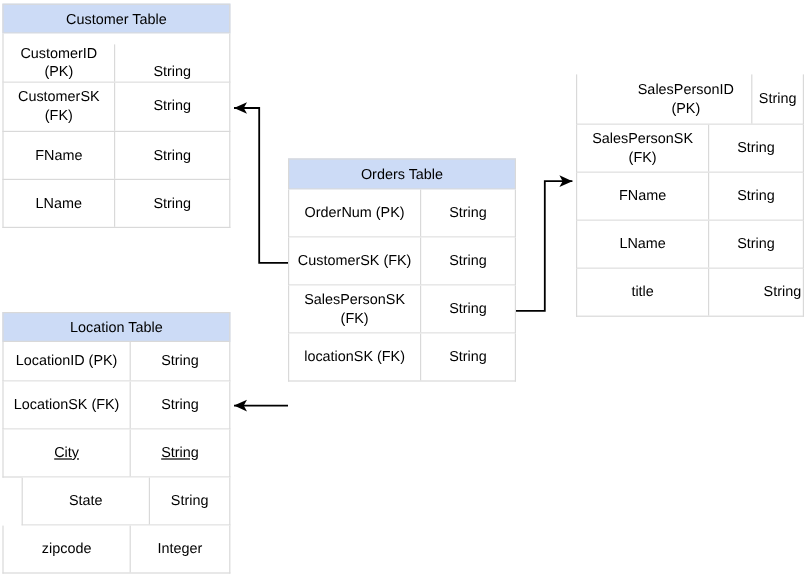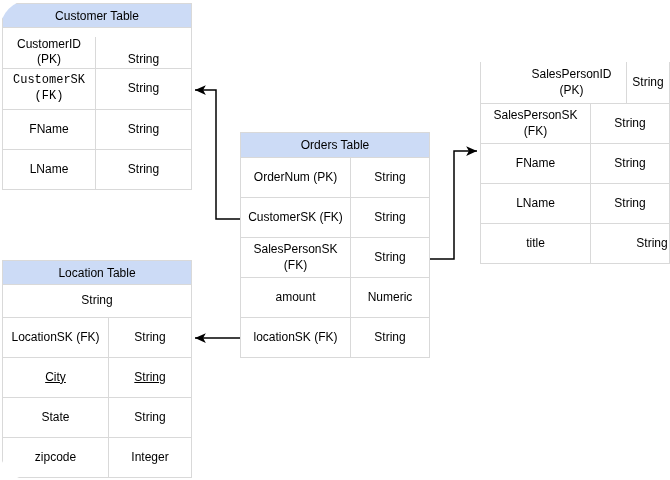--- a/index.html
+++ b/index.html
@@ -8,21 +8,20 @@
   }
   html,body{margin:0;padding:0;background:#fff;}
   #canvas{
     position:relative;
     width:670px;height:480px;
     background:#fff;
     font-family:"Liberation Sans",sans-serif;
     font-size:12px;
     color:#000;
     overflow:hidden;
-    border-radius:30px;
   }
   .entity{position:absolute;z-index:1;background:#fff;}
   .entity-header{
     box-sizing:border-box;
     border:1px solid var(--border-color);
     background:var(--header-fill);
     display:flex;align-items:center;justify-content:center;
     text-align:center;
   }
   .entity-row{
@@ -55,21 +54,21 @@
         <div class="entity-header" style="height: 25px;">
           <span>Customer Table</span>
         </div>
         <div class="entity-row" style="height: 41px; align-items: flex-end;">
           <div class="cell cell-name" style="width: 93px;"><span>CustomerID (PK)</span></div>
           <div class="cell cell-type">
             <span>String</span>
           </div>
         </div>
         <div class="entity-row" style="height: 41px;">
-          <div class="cell cell-name" style="width: 93px; font-family: Liberation Mono, monospace;"><span>CustomerSK
+          <div class="cell cell-name" style="width: 93px;"><span>CustomerSK
 (FK)</span></div>
           <div class="cell cell-type">
             <span>String</span>
           </div>
         </div>
         <div class="entity-row" style="height: 40px;">
           <div class="cell cell-name" style="width: 93px;"><span>FName</span></div>
           <div class="cell cell-type">
             <span>String</span>
           </div>
@@ -95,26 +94,20 @@
           <div class="cell cell-name" style="width: 110px;"><span>CustomerSK (FK)</span></div>
           <div class="cell cell-type">
             <span>String</span>
           </div>
         </div>
         <div class="entity-row" style="height: 40px;">
           <div class="cell cell-name" style="width: 110px;"><span>SalesPersonSK
 (FK)</span></div>
           <div class="cell cell-type">
             <span>String</span>
-          </div>
-        </div>
-        <div class="entity-row" style="height: 40px;">
-          <div class="cell cell-name" style="width: 110px;"><span>amount</span></div>
-          <div class="cell cell-type">
-            <span>Numeric</span>
           </div>
         </div>
         <div class="entity-row" style="height: 40px;">
           <div class="cell cell-name" style="width: 110px;"><span>locationSK (FK)</span></div>
           <div class="cell cell-type">
             <span>String</span>
           </div>
         </div>
       </div>
       <div class="entity" style="left: 480px; top: 62px; width: 190px;">
@@ -148,37 +141,38 @@
           <div class="cell cell-type">
             <span>String</span>
           </div>
         </div>
       </div>
       <div class="entity" style="left: 2px; top: 260px; width: 190px;">
         <div class="entity-header" style="height: 25px;">
           <span>Location Table</span>
         </div>
         <div class="entity-row" style="height: 33px;">
+          <div class="cell cell-name" style="width: 106px;"><span>LocationID (PK)</span></div>
           <div class="cell cell-type">
             <span>String</span>
           </div>
         </div>
         <div class="entity-row" style="height: 40px;">
           <div class="cell cell-name" style="width: 106px;"><span>LocationSK (FK)</span></div>
           <div class="cell cell-type">
             <span>String</span>
           </div>
         </div>
         <div class="entity-row" style="height: 40px; text-decoration: underline;">
           <div class="cell cell-name" style="width: 106px;"><span>City</span></div>
           <div class="cell cell-type">
             <span>String</span>
           </div>
         </div>
-        <div class="entity-row" style="height: 40px;">
+        <div class="entity-row" style="height: 40px; margin-left: 16px;">
           <div class="cell cell-name" style="width: 106px;"><span>State</span></div>
           <div class="cell cell-type">
             <span>String</span>
           </div>
         </div>
         <div class="entity-row" style="height: 40px;">
           <div class="cell cell-name" style="width: 106px;"><span>zipcode</span></div>
           <div class="cell cell-type">
             <span>Integer</span>
           </div>

